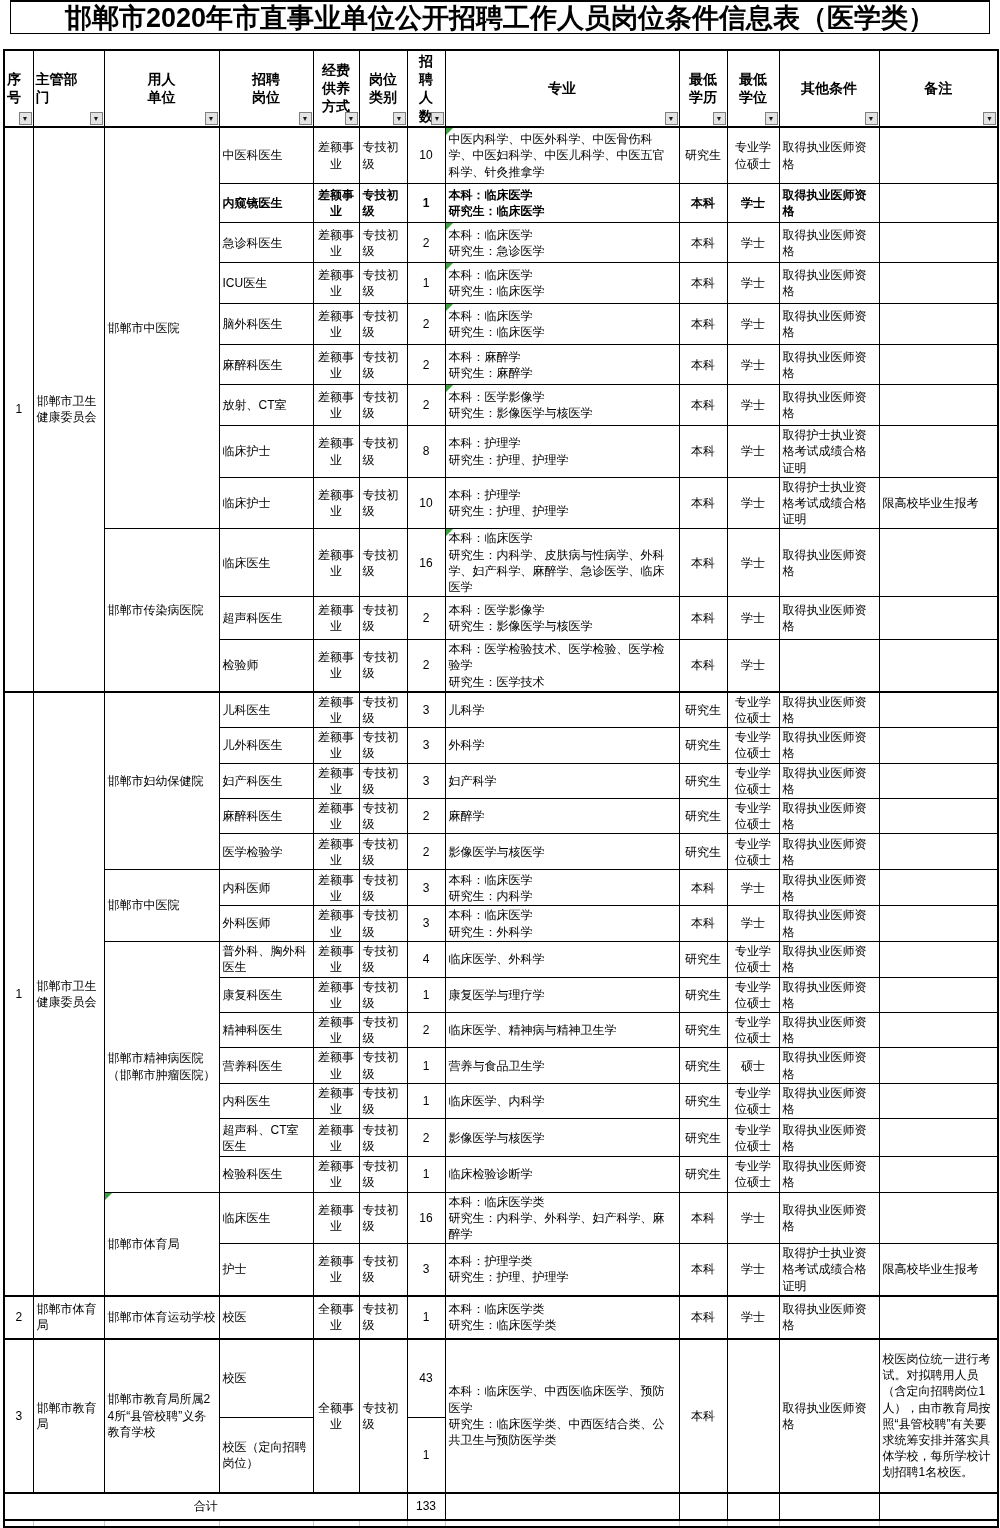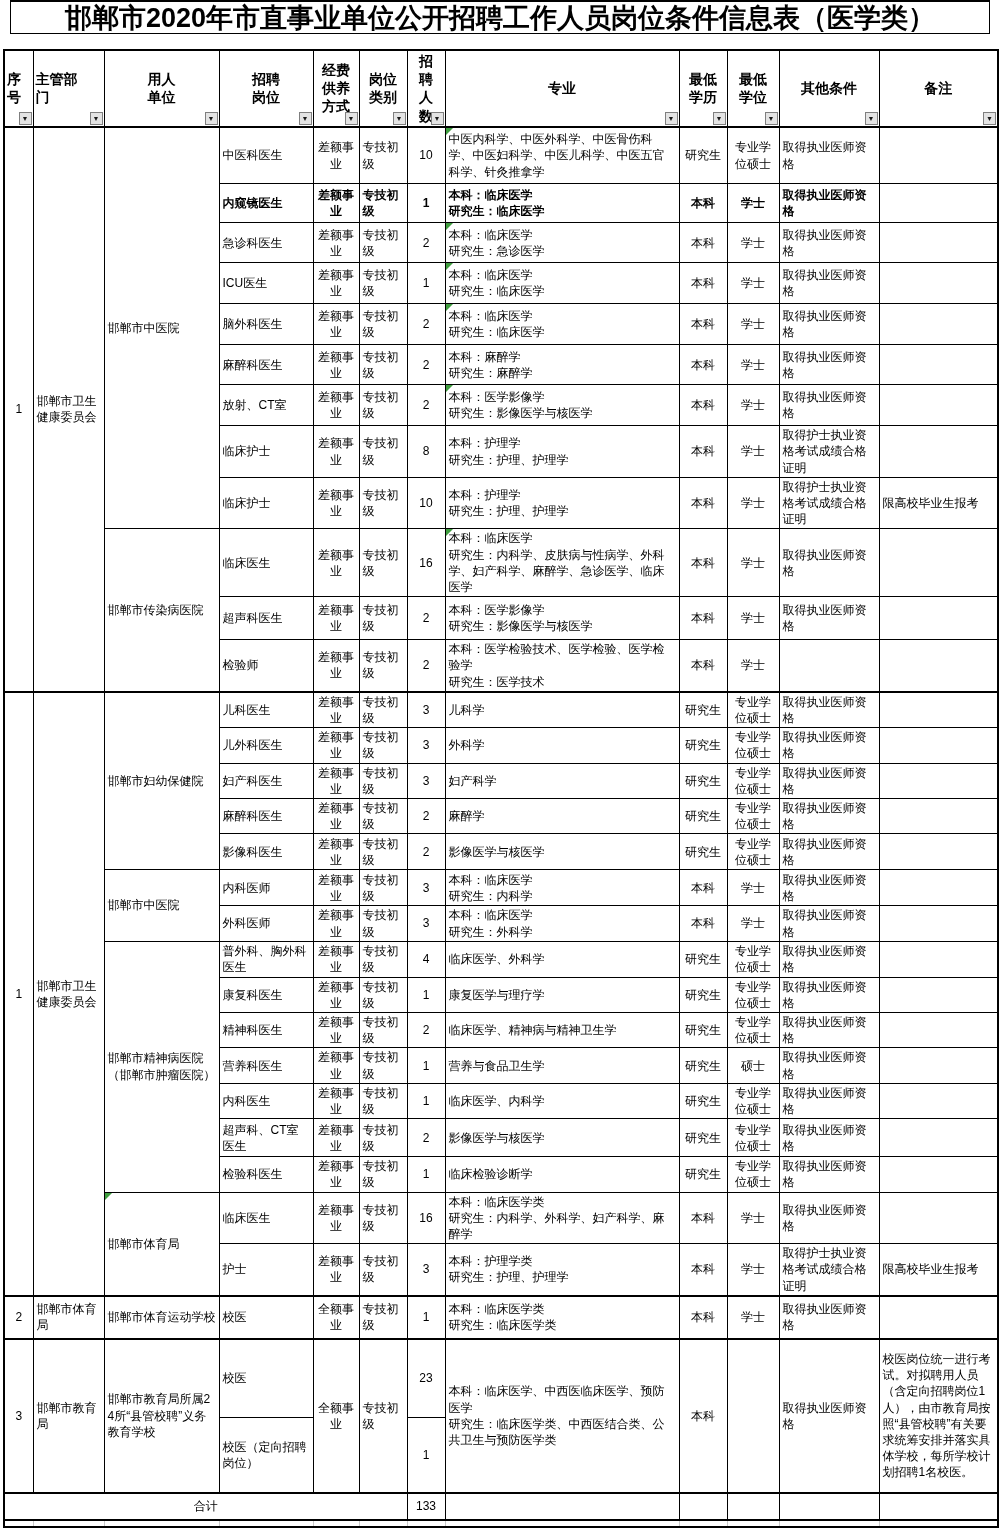--- a/index.html
+++ b/index.html
@@ -303,21 +303,21 @@
           <td class="c-funding"><span class="cell-text">差额事业</span></td>
           <td class="c-category"><span class="cell-text">专技初级</span></td>
           <td class="c-count"><span class="cell-text">2</span></td>
           <td class="c-major"><span class="cell-text">麻醉学</span></td>
           <td class="c-education"><span class="cell-text">研究生</span></td>
           <td class="c-degree"><span class="cell-text">专业学位硕士</span></td>
           <td class="c-other"><span class="cell-text">取得执业医师资格</span></td>
           <td class="c-remark"><span class="cell-text"></span></td>
         </tr>
         <tr style="height: 36px;">
-          <td class="c-position"><span class="cell-text">影像科医生</span></td>
+          <td class="c-position"><span class="cell-text">医学检验学</span></td>
           <td class="c-funding"><span class="cell-text">差额事业</span></td>
           <td class="c-category"><span class="cell-text">专技初级</span></td>
           <td class="c-count"><span class="cell-text">2</span></td>
           <td class="c-major"><span class="cell-text">影像医学与核医学</span></td>
           <td class="c-education"><span class="cell-text">研究生</span></td>
           <td class="c-degree"><span class="cell-text">专业学位硕士</span></td>
           <td class="c-other"><span class="cell-text">取得执业医师资格</span></td>
           <td class="c-remark"><span class="cell-text"></span></td>
         </tr>
         <tr style="height: 36px;">
@@ -463,21 +463,21 @@
           <td class="c-other"><span class="cell-text">取得执业医师资格</span></td>
           <td class="c-remark"><span class="cell-text"></span></td>
         </tr>
         <tr class="group-start" style="height: 79px;">
           <td class="c-seq" rowspan="2"><span class="cell-text">3</span></td>
           <td class="c-department" rowspan="2"><span class="cell-text">邯郸市教育局</span></td>
           <td class="c-unit" rowspan="2"><span class="cell-text">邯郸市教育局所属24所“县管校聘”义务教育学校</span></td>
           <td class="c-position"><span class="cell-text">校医</span></td>
           <td class="c-funding" rowspan="2"><span class="cell-text">全额事业</span></td>
           <td class="c-category" rowspan="2"><span class="cell-text">专技初级</span></td>
-          <td class="c-count"><span class="cell-text">23</span></td>
+          <td class="c-count"><span class="cell-text">43</span></td>
           <td class="c-major" rowspan="2"><span class="cell-text">本科：临床医学、中西医临床医学、预防医学
 研究生：临床医学类、中西医结合类、公共卫生与预防医学类</span></td>
           <td class="c-education" rowspan="2"><span class="cell-text">本科</span></td>
           <td class="c-degree" rowspan="2"><span class="cell-text"></span></td>
           <td class="c-other" rowspan="2"><span class="cell-text">取得执业医师资格</span></td>
           <td class="c-remark" rowspan="2"><span class="cell-text">校医岗位统一进行考试。对拟聘用人员（含定向招聘岗位1人），由市教育局按照“县管校聘”有关要求统筹安排并落实具体学校，每所学校计划招聘1名校医。</span></td>
         </tr>
         <tr style="height: 75px;">
           <td class="c-position"><span class="cell-text">校医（定向招聘岗位）</span></td>
           <td class="c-count"><span class="cell-text">1</span></td>

